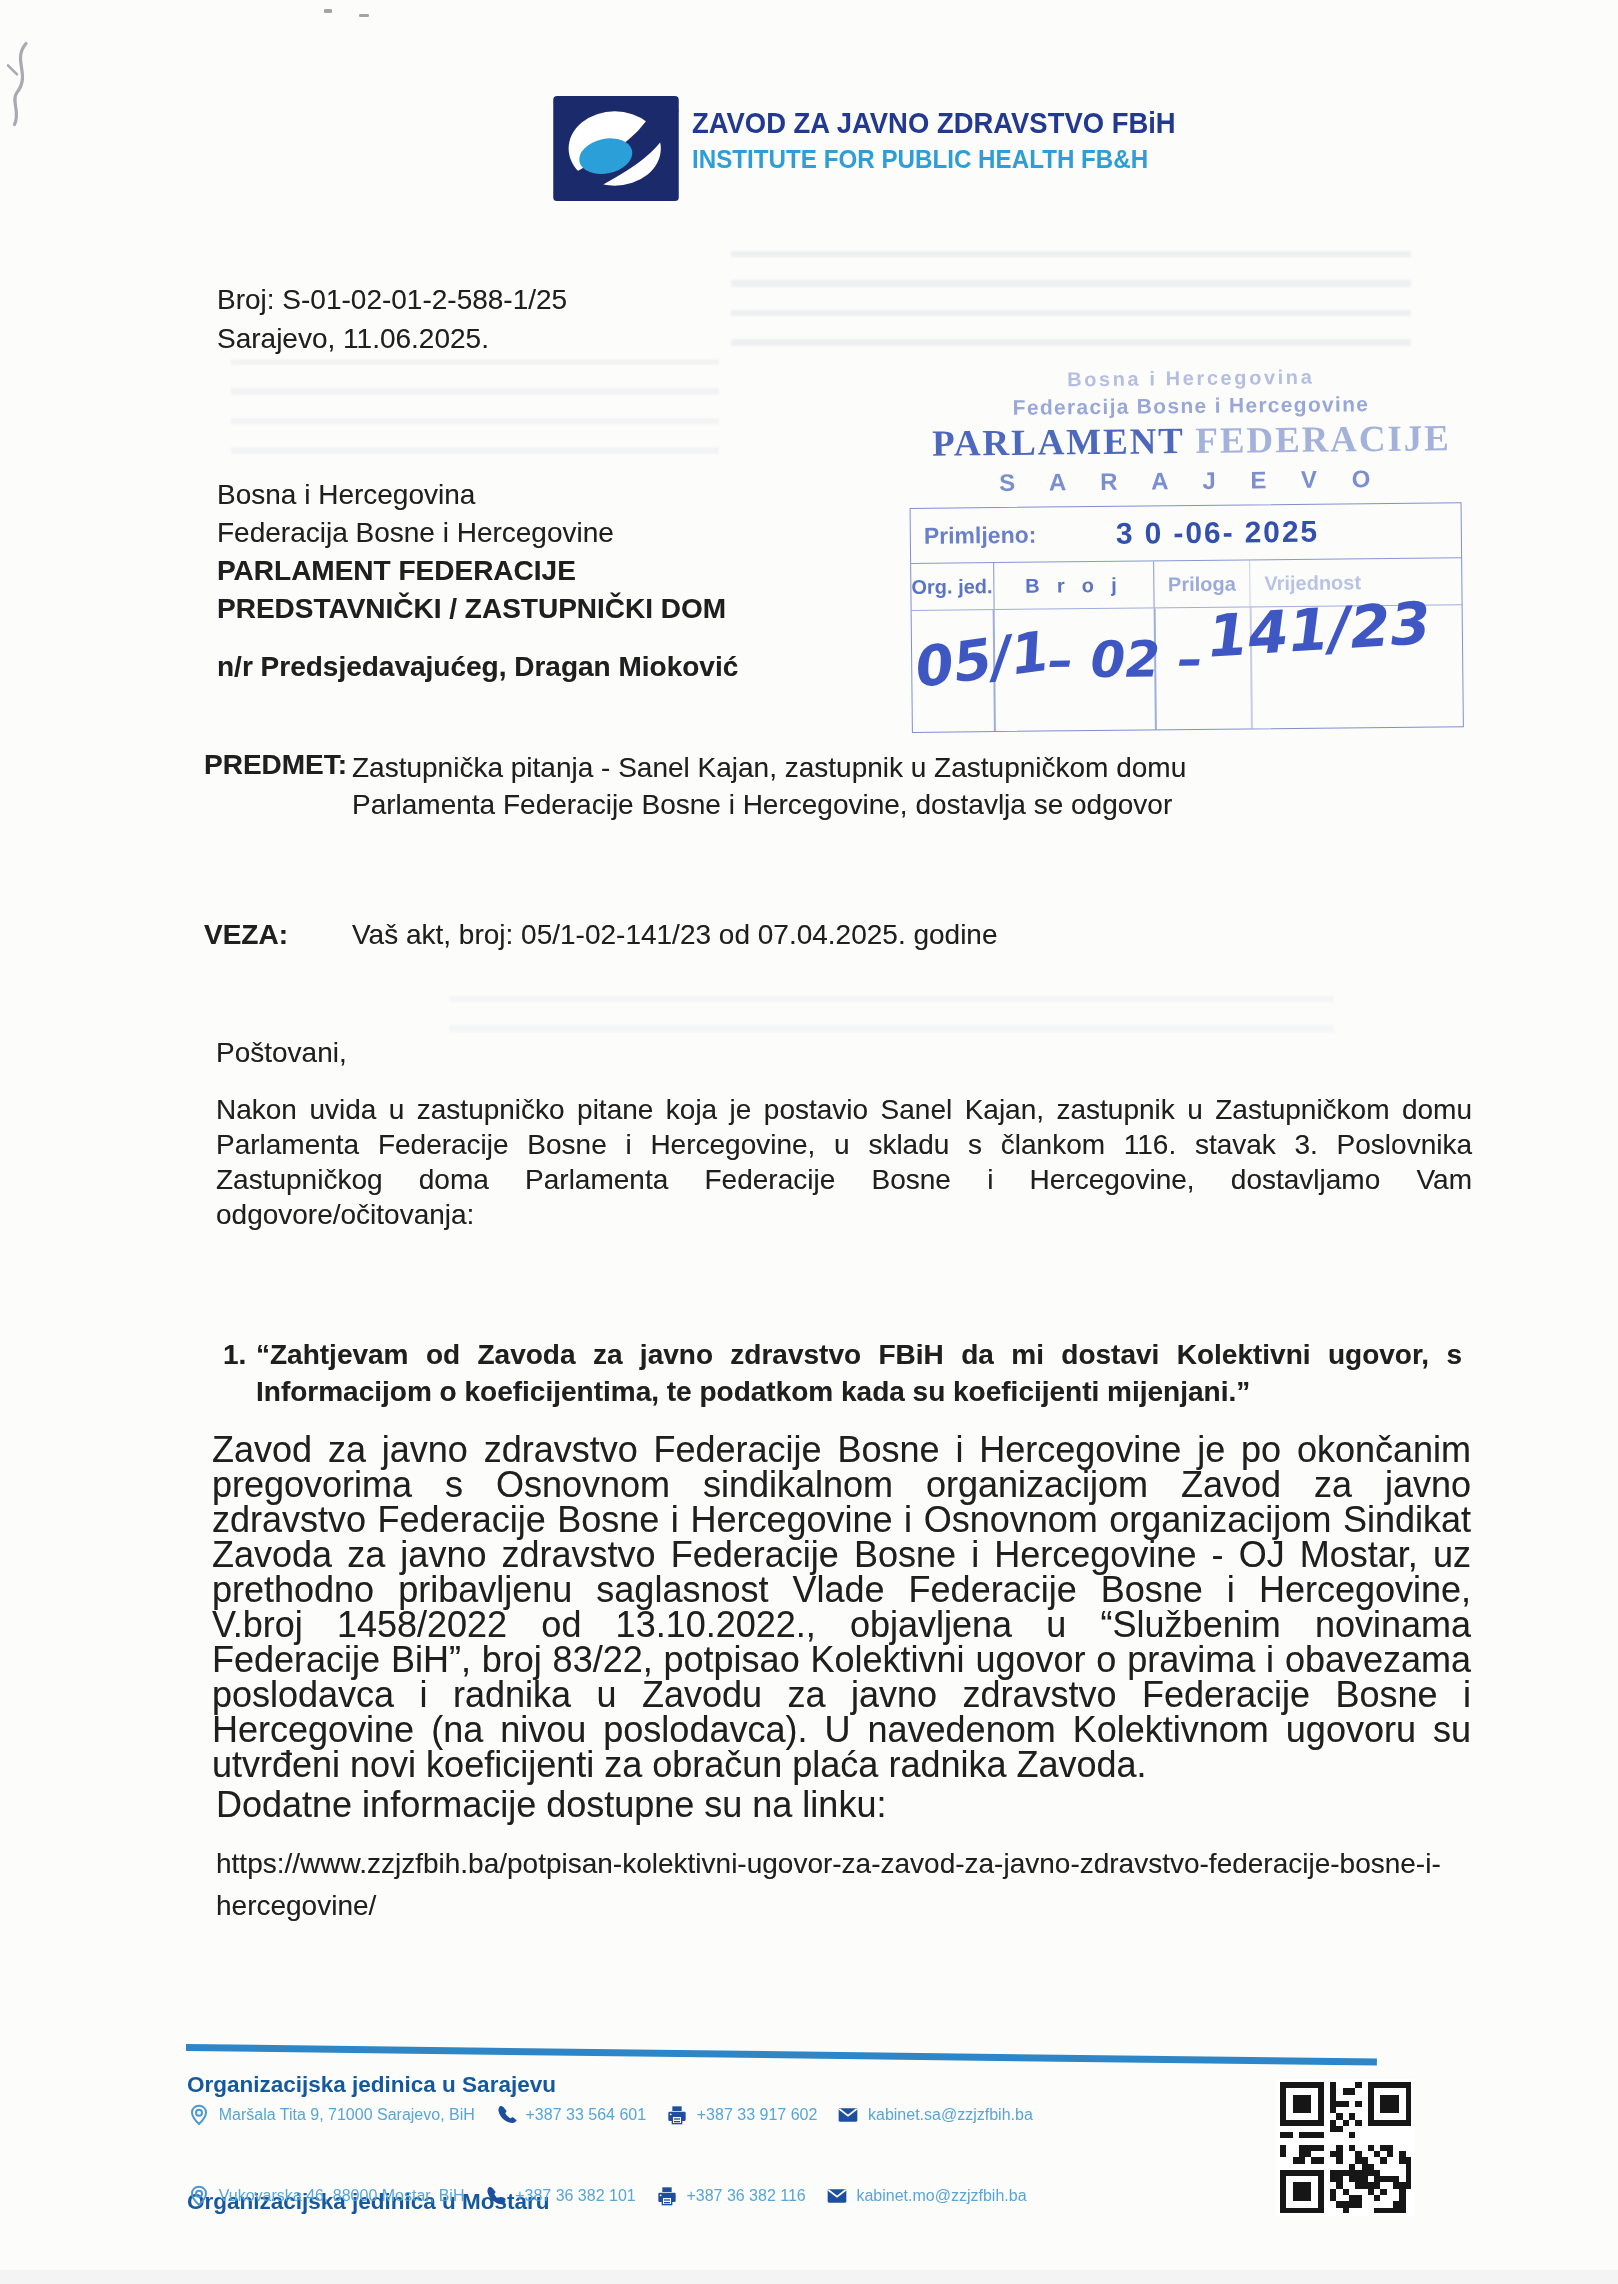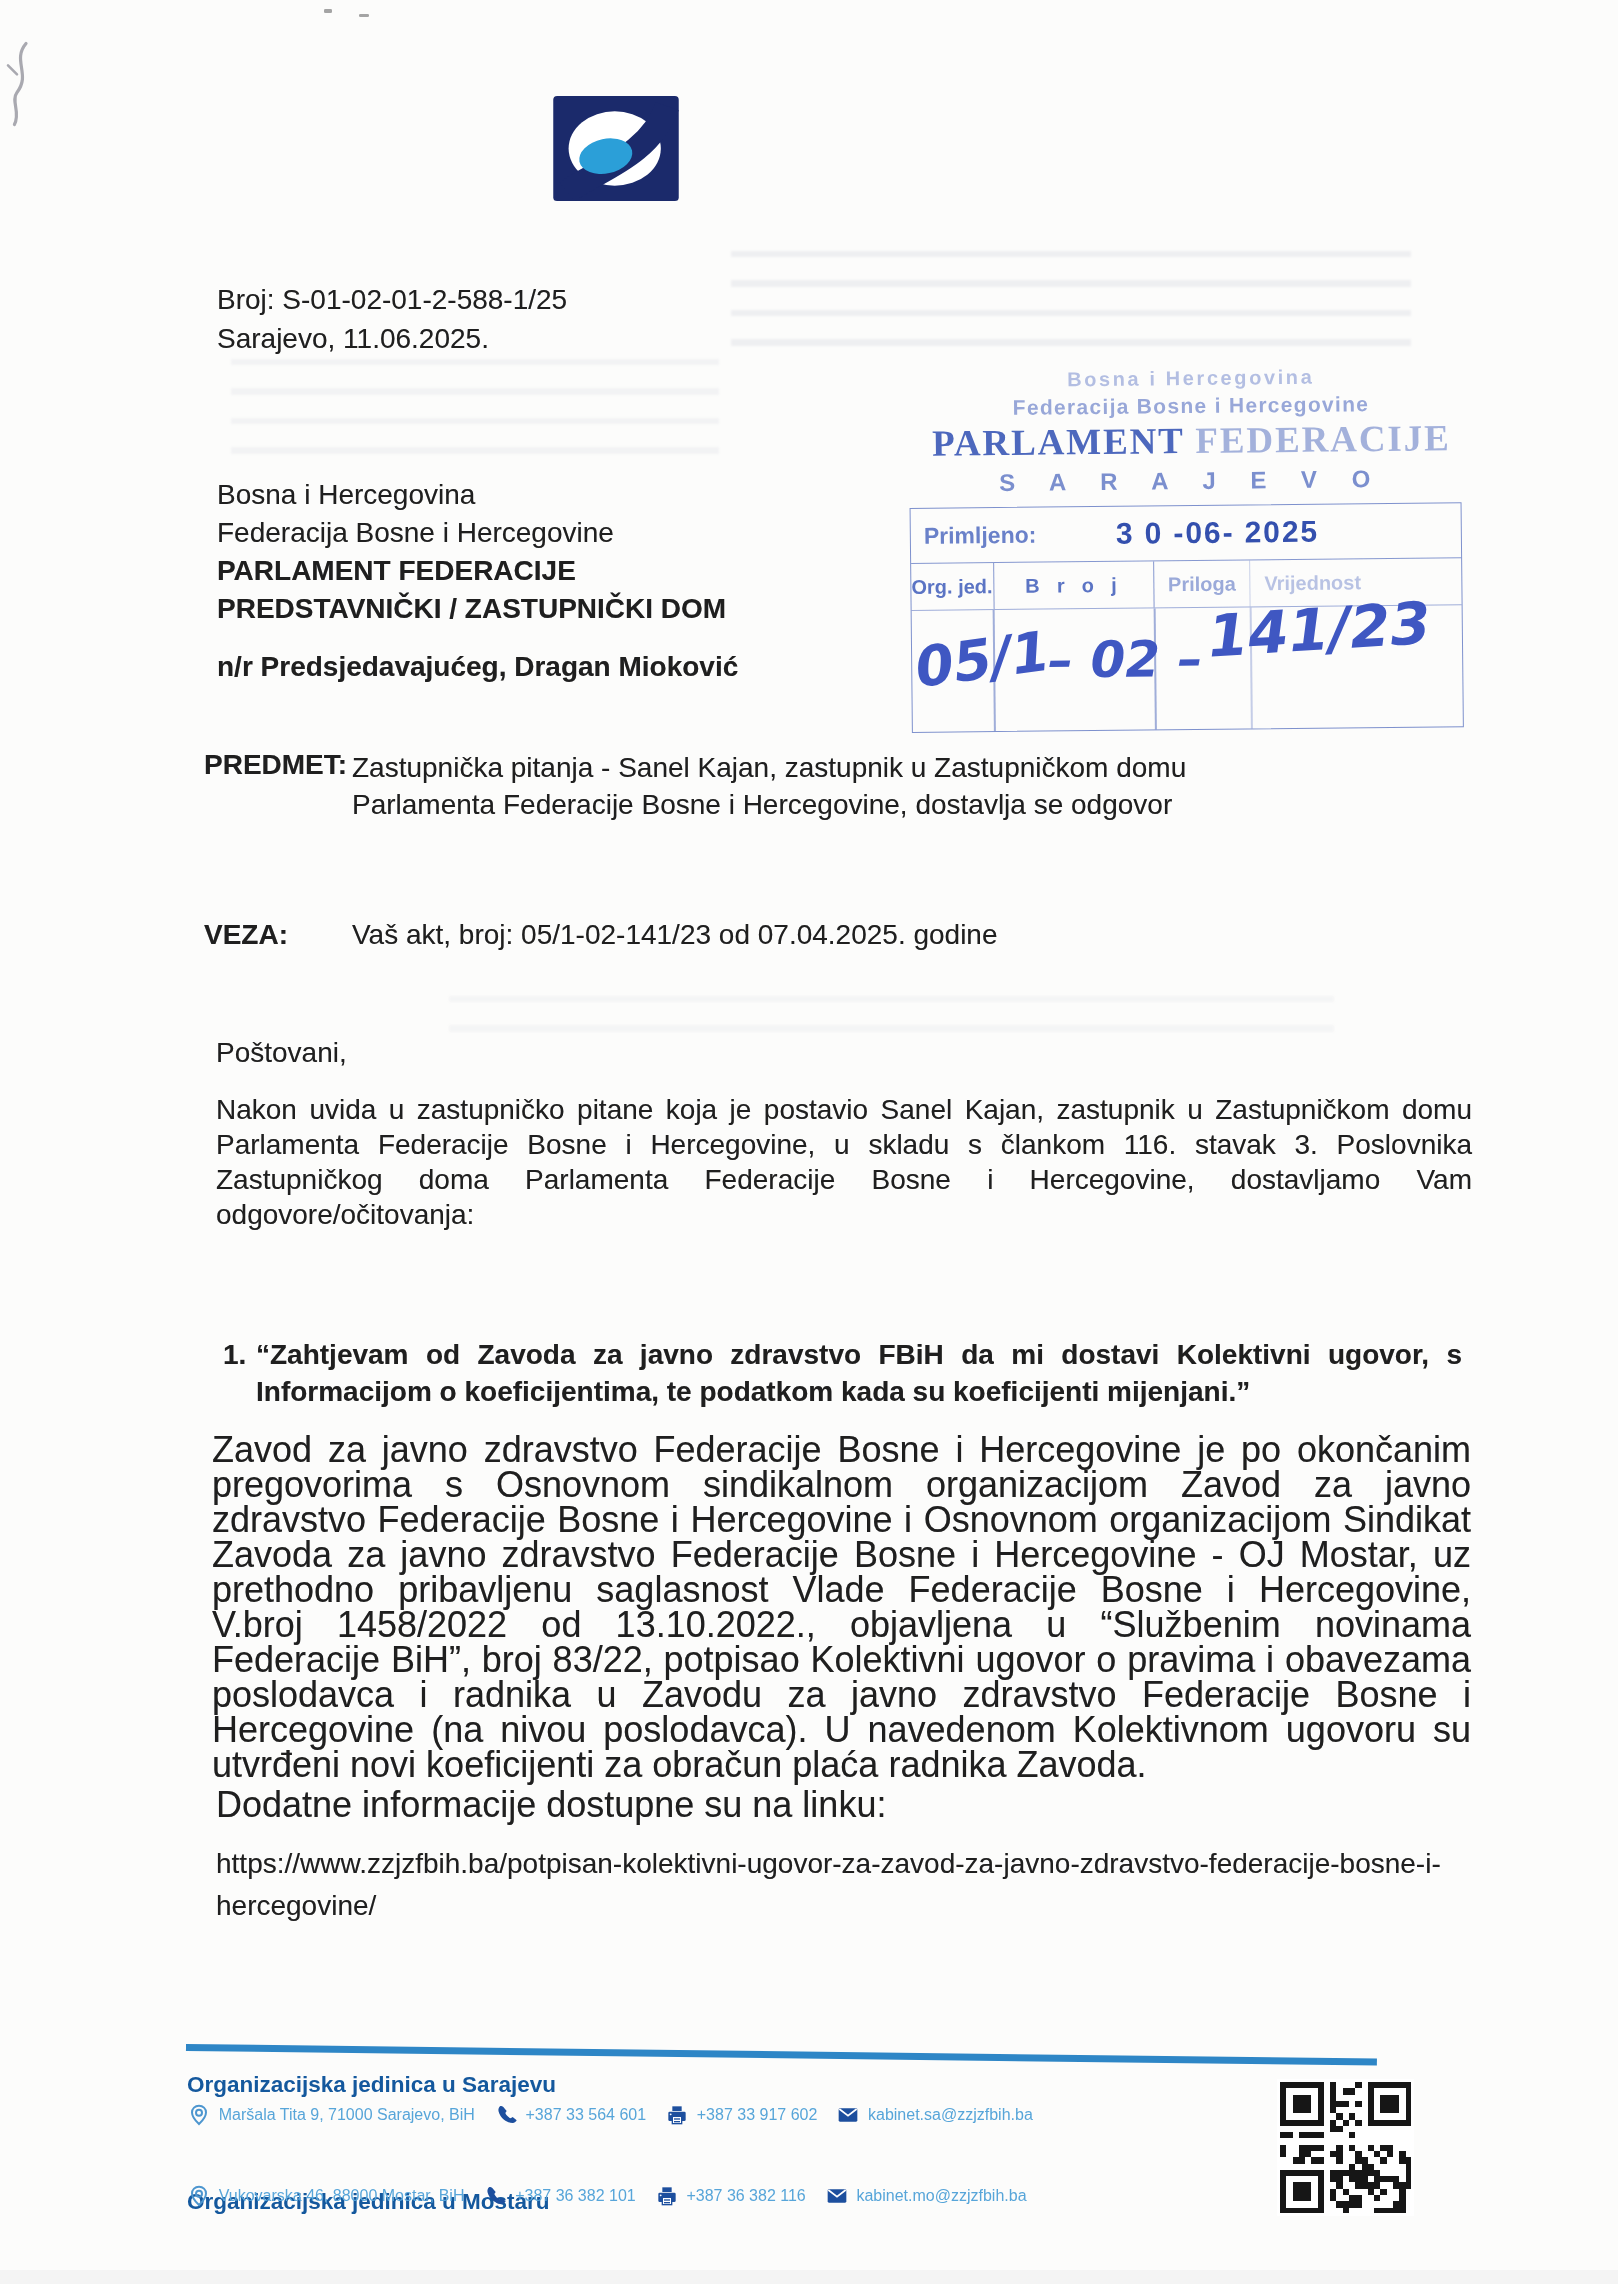--- a/index.html
+++ b/index.html
@@ -111,20 +111,24 @@
     <path d="M6,38 L20,52" fill="none" stroke="#8e8e98" stroke-width="4" stroke-linecap="round"></path>
   </svg>
 
   <svg id="logo" class="abs" viewBox="0 0 196 164">
     <rect x="0" y="0" width="196" height="164" rx="6" fill="#1b2a6b"></rect>
     <ellipse cx="96" cy="82" rx="72" ry="58" fill="#ffffff"></ellipse>
     <path d="M22,150 C62,118 150,96 178,16" fill="none" stroke="#1b2a6b" stroke-width="38"></path>
     <ellipse cx="82" cy="94" rx="42" ry="27" fill="#2b9fd8" transform="rotate(-12 82 94)"></ellipse>
   </svg>
 
+  <div id="org-names" class="abs">
+    <div class="org-bs">ZAVOD ZA JAVNO ZDRAVSTVO FBiH</div>
+    <div class="org-en">INSTITUTE FOR PUBLIC HEALTH FB&amp;H</div>
+  </div>
 
   <div id="ref-block" class="abs typed">
     <div>Broj: S-01-02-01-2-588-1/25</div>
     <div>Sarajevo, 11.06.2025.</div>
   </div>
 
   <div id="stamp" class="abs">
     <div class="stamp-l1">Bosna i Hercegovina</div>
     <div class="stamp-l2">Federacija Bosne i Hercegovine</div>
     <div class="stamp-l3">

